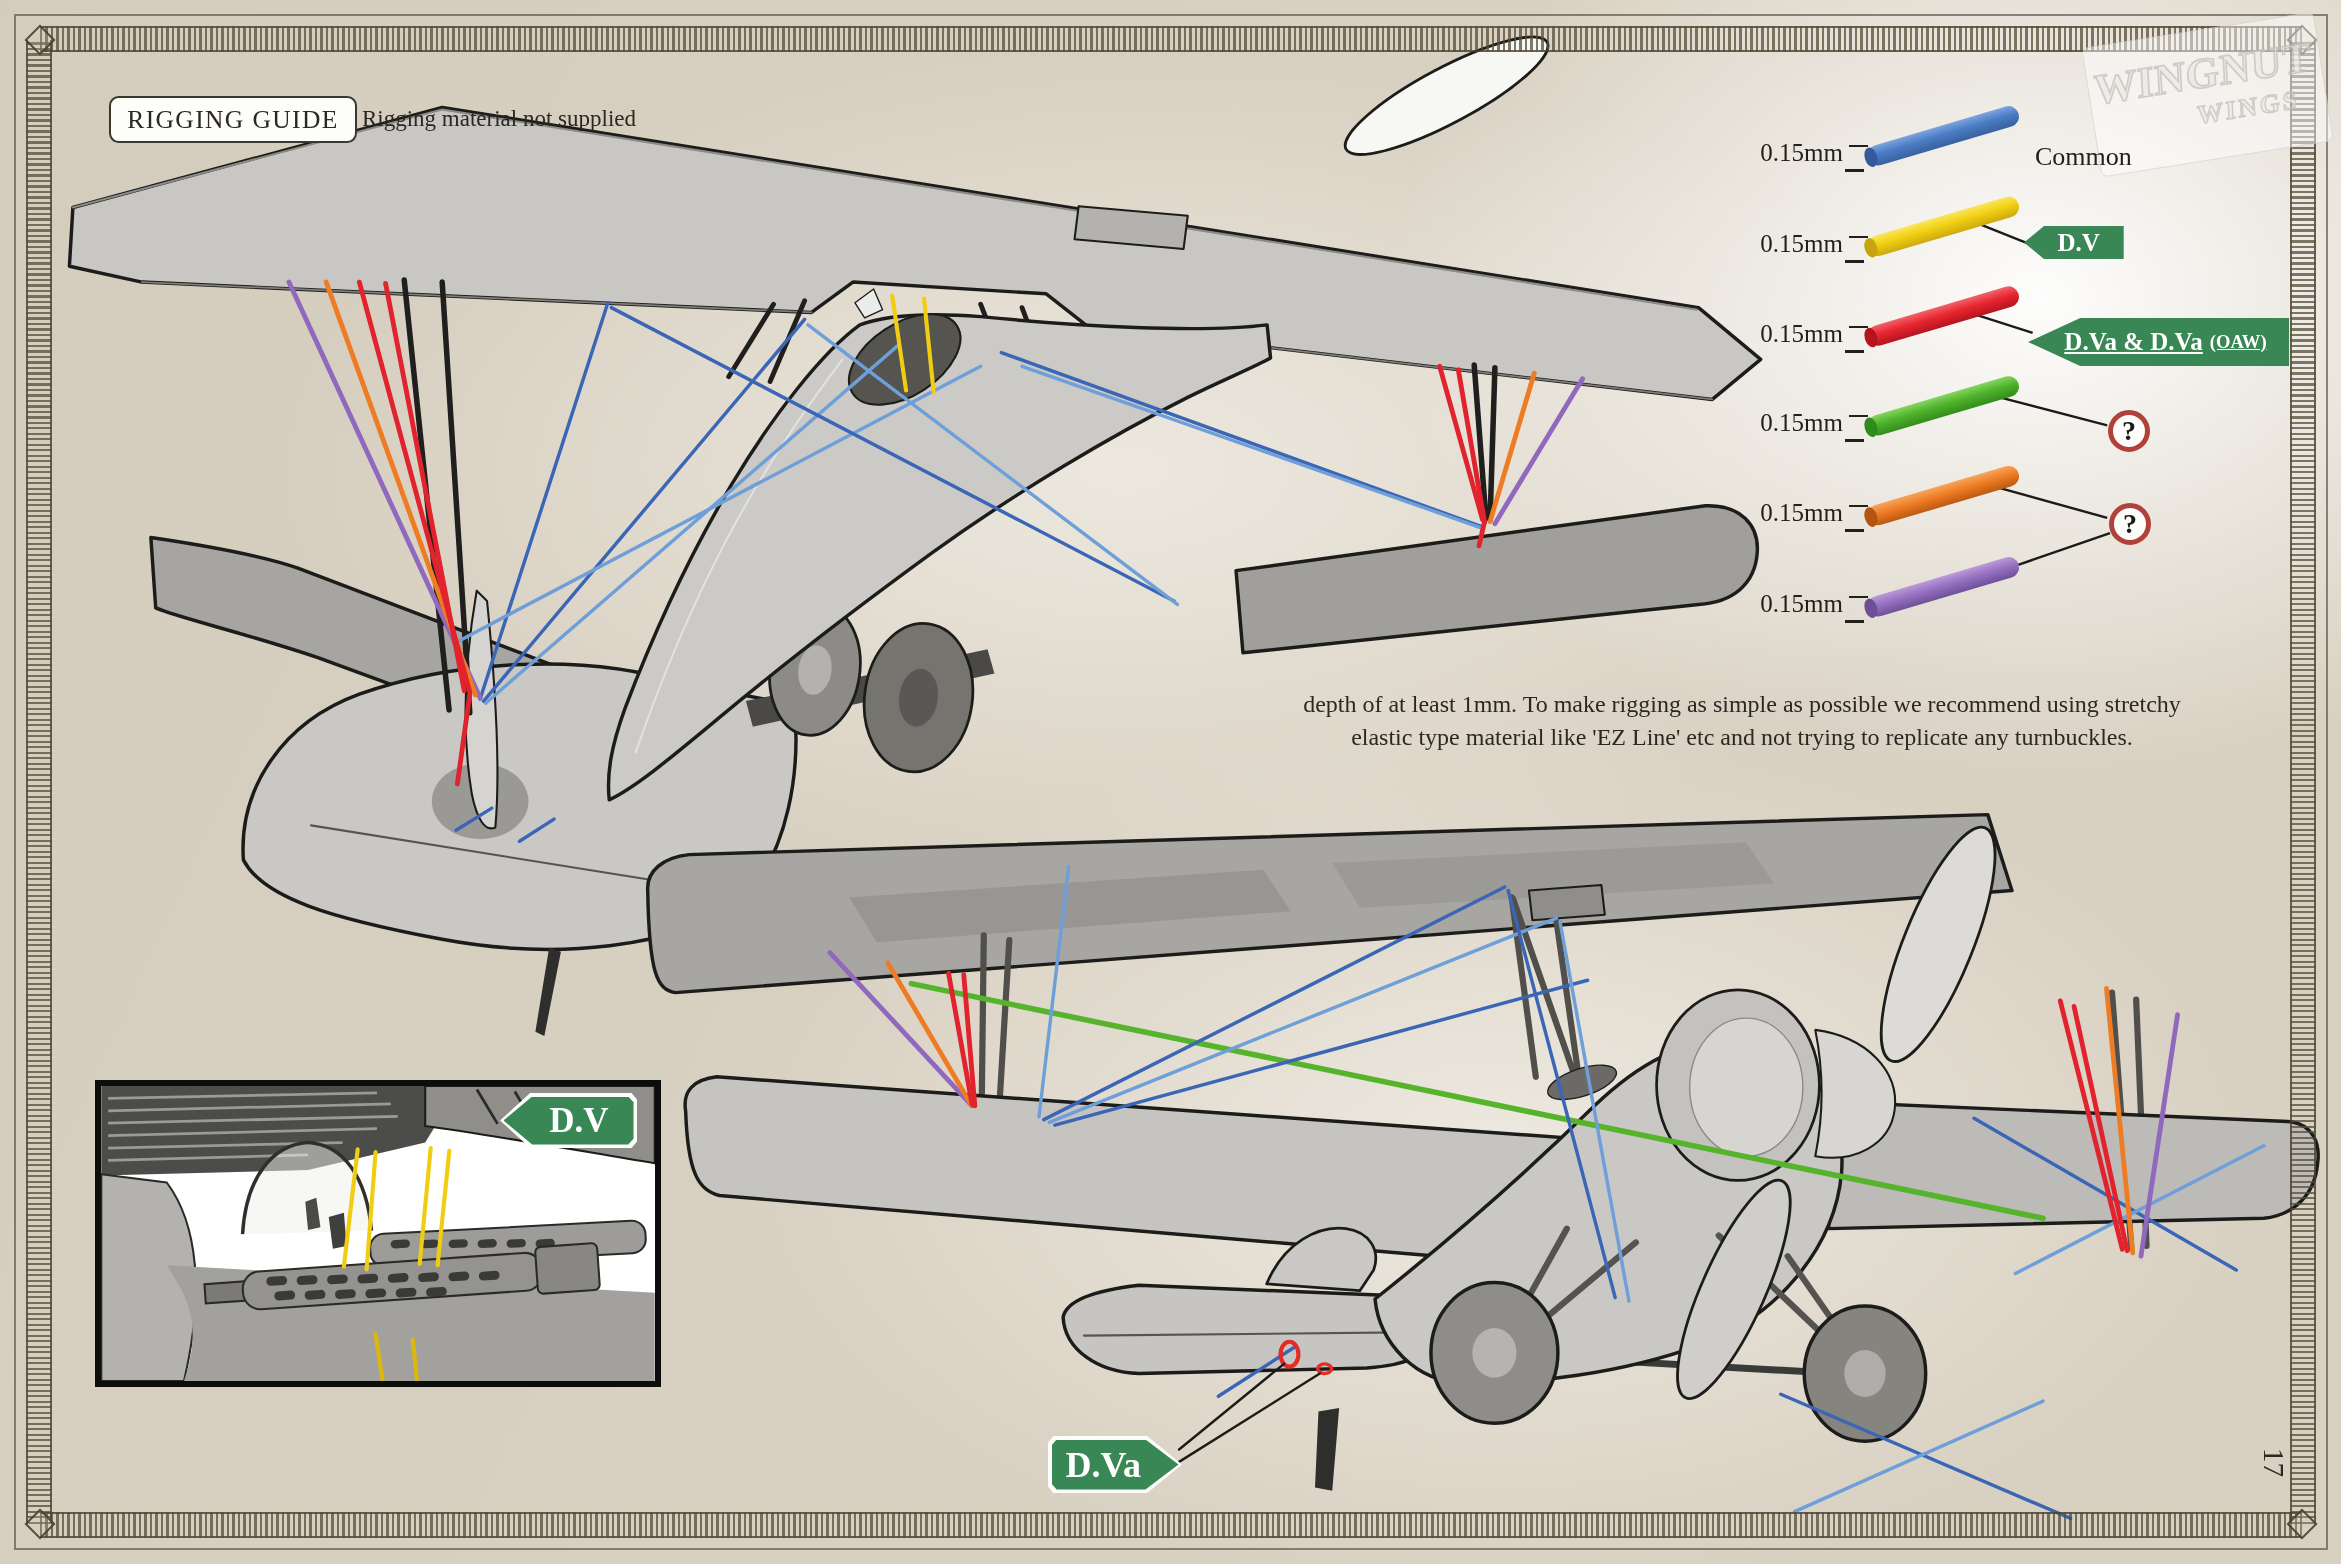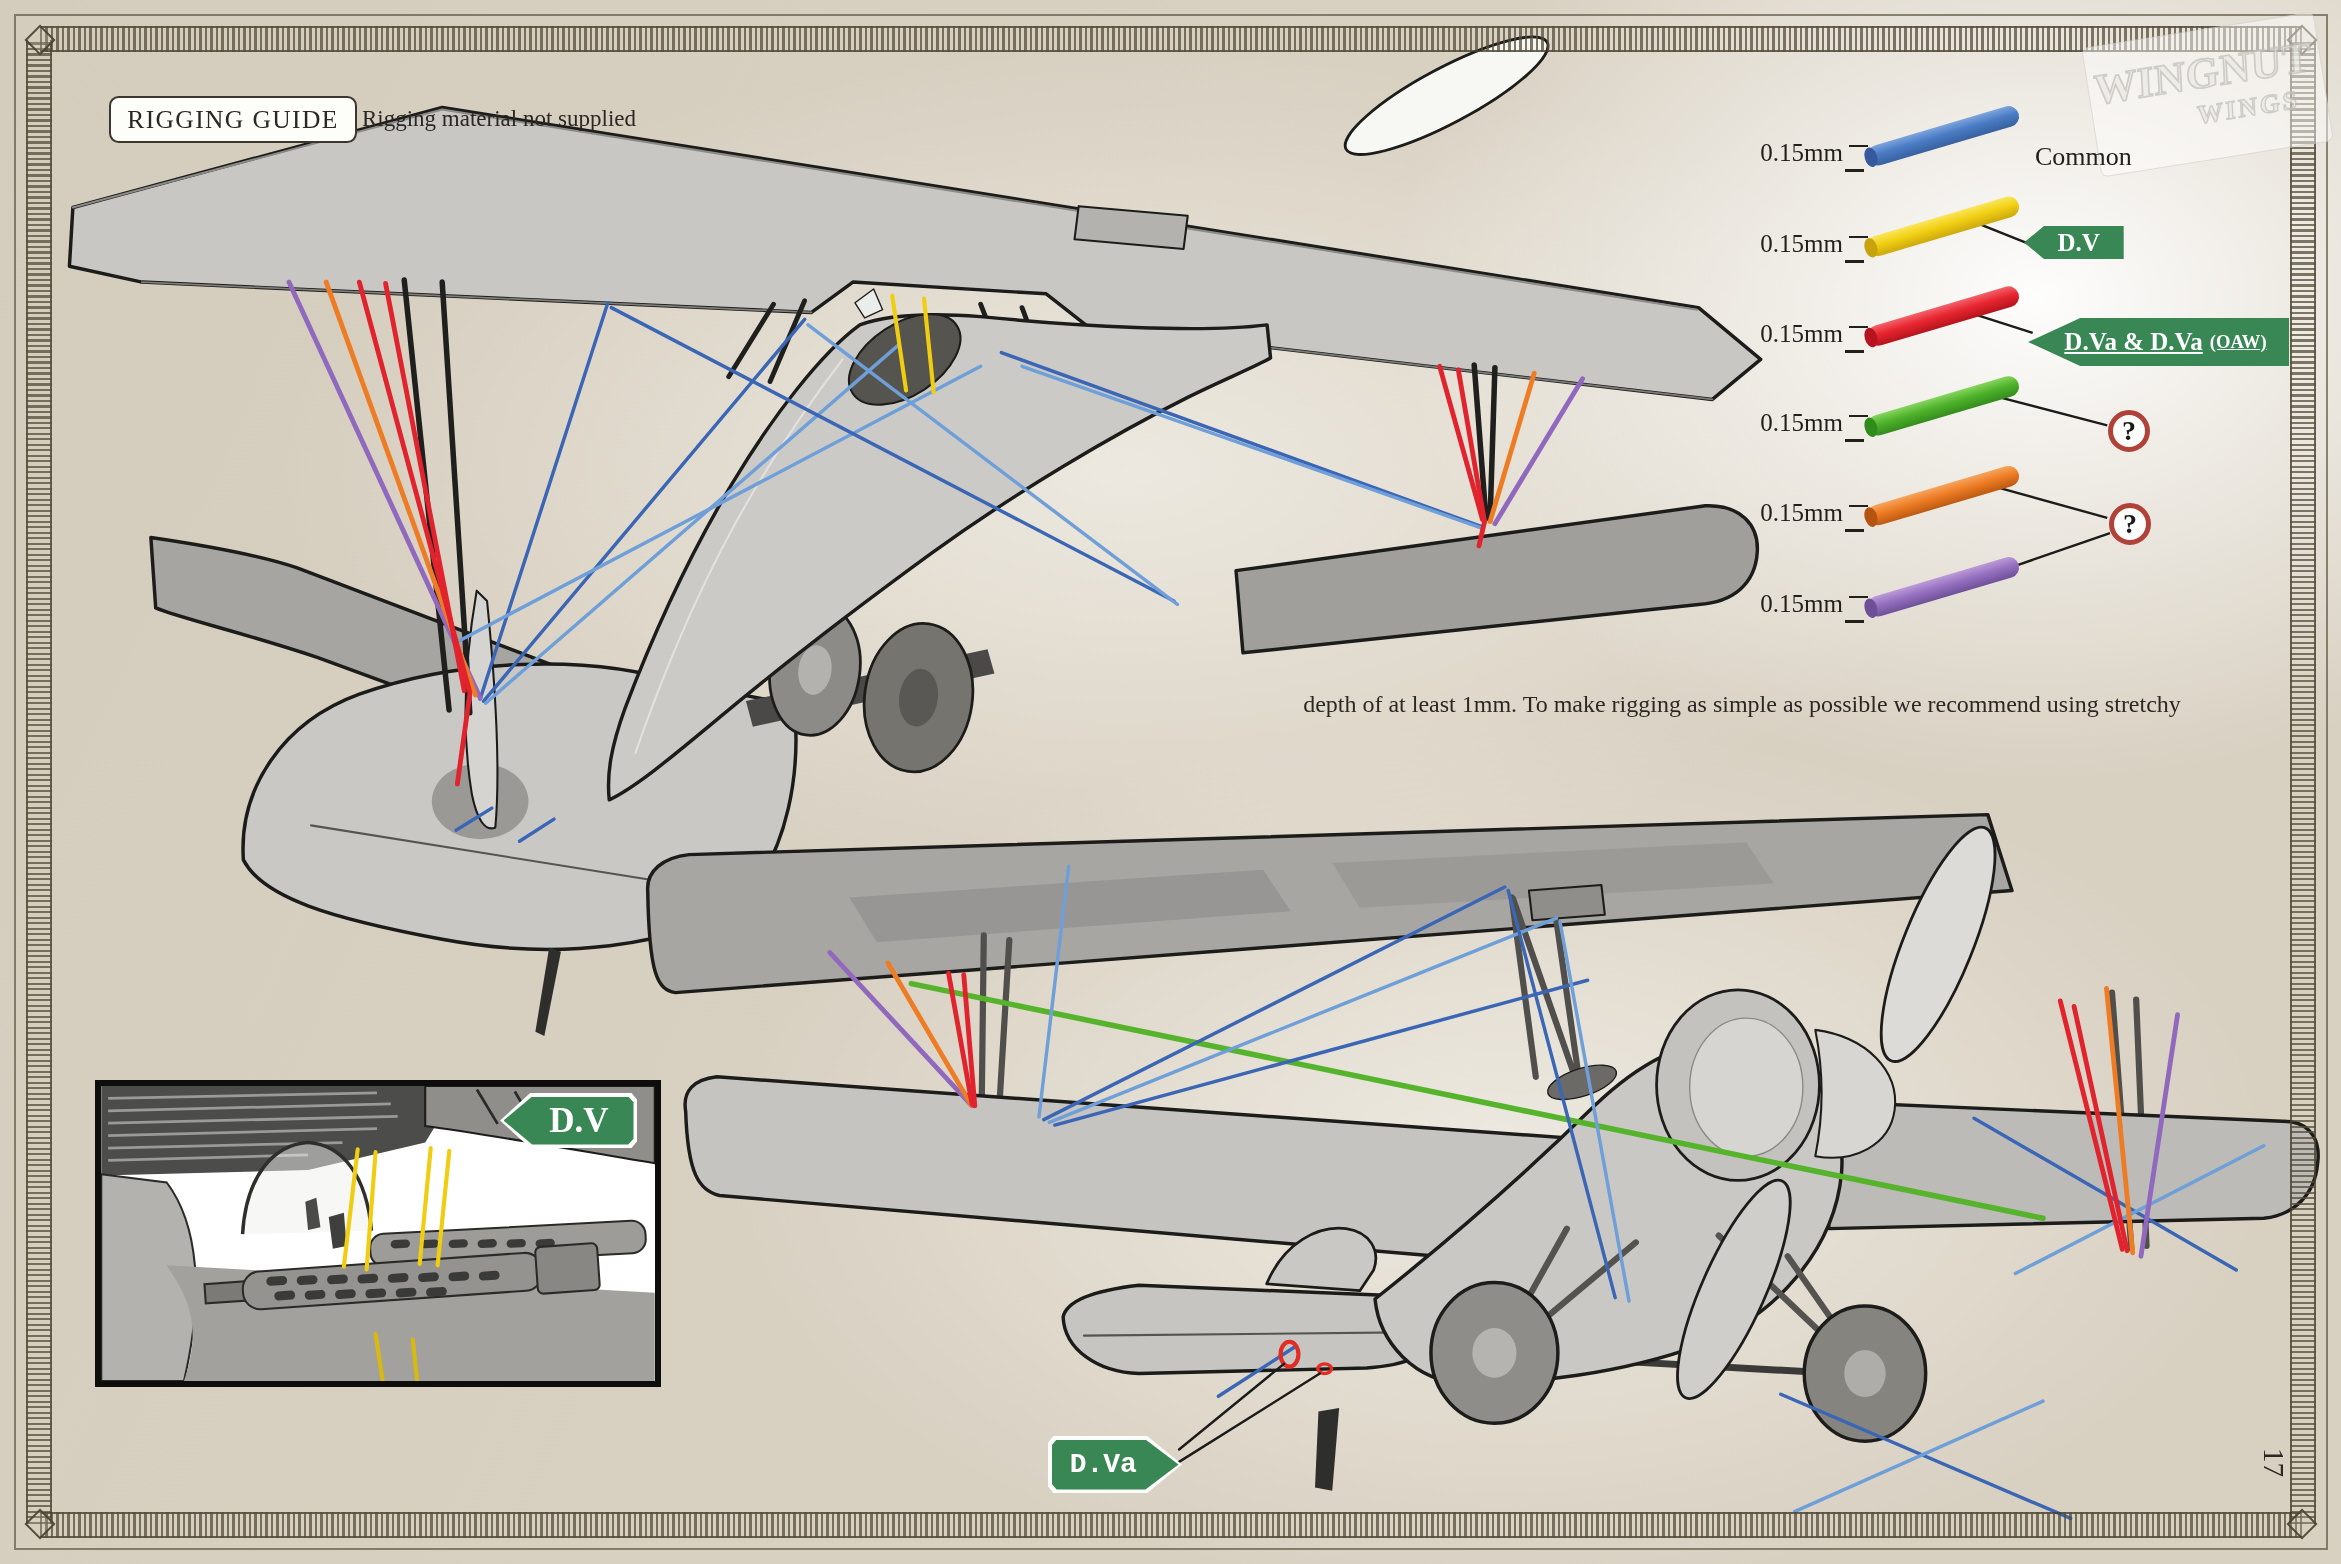--- a/index.html
+++ b/index.html
@@ -62,21 +62,21 @@
     font-size:24px;line-height:33px;color:#2b2824;}
 
   
   .inset{position:absolute;left:95px;top:1080px;width:554px;height:295px;background:#fff;
     border:6.2px solid #0d0d0b;box-sizing:content-box;overflow:hidden;}
   .banner-outline{position:absolute;background:#fdfdfb;}
   .banner-outline .inner{position:absolute;inset:3.5px;background:#3a8756;display:flex;align-items:center;justify-content:center;color:#fff;font-weight:bold;}
   .banner-inset{left:399px;top:7px;width:137px;height:55px;clip-path:polygon(0 50%,22% 0,96% 0,100% 12%,100% 88%,96% 100%,22% 100%);}
   .banner-inset .inner{clip-path:polygon(0 50%,22% 0,96% 0,100% 12%,100% 88%,96% 100%,22% 100%);font-size:35px;padding-left:21px;}
   .banner-tail{left:1048px;top:1436px;width:134px;height:57px;clip-path:polygon(0 12%,4% 0,74% 0,100% 50%,74% 100%,4% 100%,0 88%);}
-  .banner-tail .inner{clip-path:polygon(0 12%,4% 0,74% 0,100% 50%,74% 100%,4% 100%,0 88%);font-size:28px;padding-right:23.5px;font-family:Liberation Mono, monospace;}
+  .banner-tail .inner{clip-path:polygon(0 12%,4% 0,74% 0,100% 50%,74% 100%,4% 100%,0 88%);font-size:36px;padding-right:23.5px;}
 
   
   .pageno{position:absolute;left:2242px;top:1446px;width:62px;text-align:center;
     font-size:29px;color:#2b2824;transform:rotate(90deg);}
   svg{position:absolute;display:block;}
 </style>
 </head>
 <body>
 
 <div class="page">
@@ -332,20 +332,21 @@
   </div>
   <div class="qcircle q1">
       <span>?</span>
     </div>
   <div class="qcircle q2">
       <span>?</span>
     </div>
 
   <div class="instructions">
     <div>depth of at least 1mm. To make rigging as simple as possible we recommend using stretchy</div>
+    <div>elastic type material like 'EZ Line' etc and not trying to replicate any turnbuckles.</div>
   </div>
 
   <div class="inset">
     <svg style="left:0;top:0;" width="554" height="295" viewBox="0 0 803 428">
       <rect width="803" height="428" fill="#ffffff"></rect>
 
       <polygon points="0,0 520,0 470,82 300,122 0,130" fill="#4c4c4a"></polygon>
       <g stroke="#9a9a97" stroke-width="4">
         <line x1="10" y1="18" x2="400" y2="10"></line>
           <line x1="10" y1="36" x2="420" y2="26"></line>

